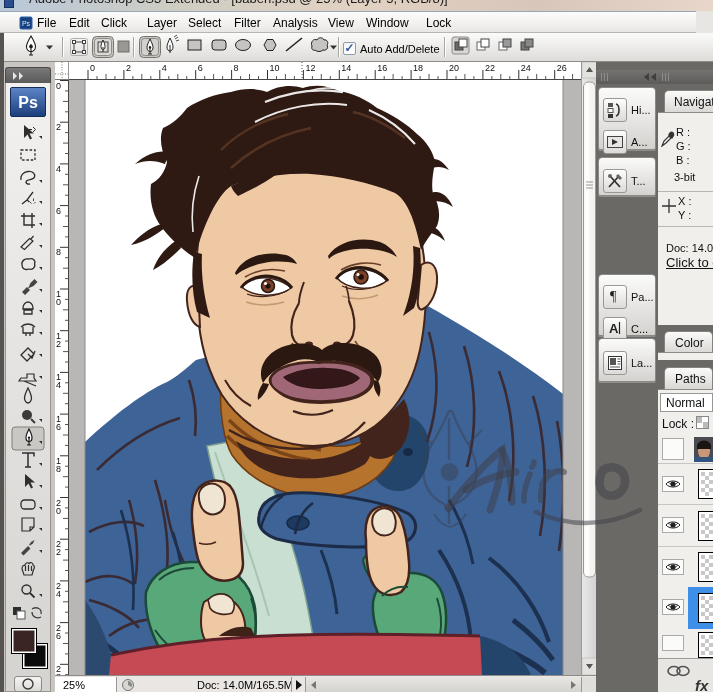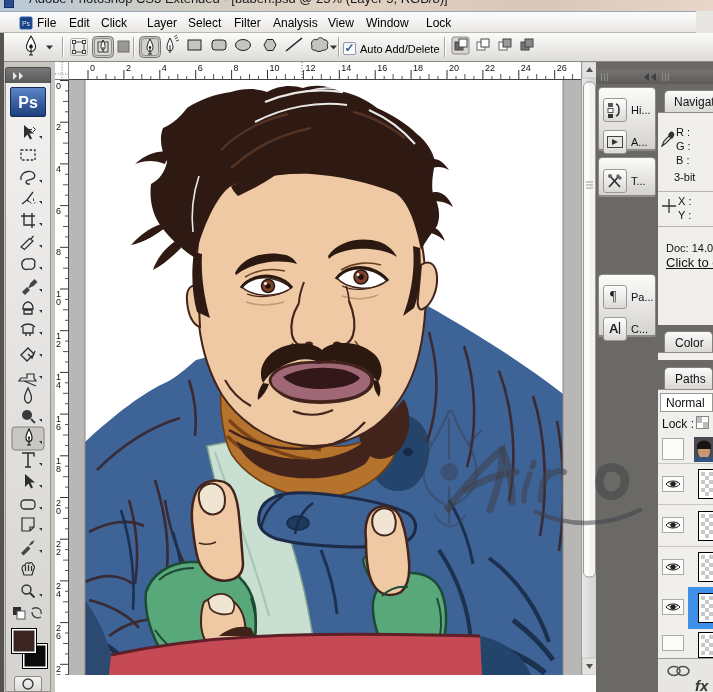--- a/index.html
+++ b/index.html
@@ -565,20 +565,41 @@
         <rect x="2.5" y="21" width="5" height="493" rx="3" fill="#ffffff" opacity="0.7"></rect>
         <g stroke="#9a9894">
             <line x1="4" y1="120" x2="11" y2="120"></line>
             <line x1="4" y1="123" x2="11" y2="123"></line>
             <line x1="4" y1="126" x2="11" y2="126"></line>
           </g>
         <rect x="0" y="596" width="15" height="17" fill="#e4e2df" stroke="#aaa" stroke-width="0.5"></rect>
         <path d="M4 602 L7.5 607 L11 602 Z" fill="#555"></path>
       </svg>
     </div>
+    <div id="statusbar">
+      <div style="position:absolute;left:0;top:1px;width:62px;height:16px;background:#fff;border-right:1px solid #999;"></div>
+      <span style="position:absolute;left:8px;top:3px">25%</span>
+      <svg style="position:absolute;left:66px;top:2px" width="14" height="14">
+          <circle cx="7" cy="7" r="5.5" fill="#d8d6d2" stroke="#777"></circle>
+          <path d="M7 7 L7 3 A4 4 0 0 1 10.5 9 Z" fill="#888"></path>
+        </svg>
+      <span style="position:absolute;left:142px;top:3px">Doc: 14.0M/165.5M</span>
+      <div style="position:absolute;left:236px;top:1px;width:1px;height:16px;background:#999"></div>
+      <svg style="position:absolute;left:239px;top:3px" width="10" height="12">
+          <path d="M2 1 L8 6 L2 11 Z" fill="#111"></path>
+        </svg>
+      <div style="position:absolute;left:250px;top:1px;width:276px;height:16px;background:linear-gradient(#e8e6e3,#d4d2cf);border-left:1px solid #999;"></div>
+      <svg style="position:absolute;left:255px;top:5px" width="8" height="9">
+          <path d="M6 0 L1 4 L6 8 Z" fill="#777"></path>
+        </svg>
+      <svg style="position:absolute;left:514px;top:5px" width="8" height="9">
+          <path d="M2 0 L7 4 L2 8 Z" fill="#777"></path>
+        </svg>
+      <div style="position:absolute;left:526px;top:1px;width:15px;height:16px;background:#e0deda;border-left:1px solid #999;"></div>
+    </div>
   </div>
   <div id="rightdock">
     <div id="dockhead">
       <div class="grip" style="left:5px"></div>
       <div class="grip" style="left:66px"></div>
       <svg style="position:absolute;left:46px;top:3px" width="16" height="8">
           <path d="M7 0 L2 4 L7 8 Z M14 0 L9 4 L14 8 Z" fill="#3e3e3e"></path>
         </svg>
     </div>
     <div id="iconcol" style="top:0;left:0;width:61px;height:630px;">
@@ -620,20 +641,31 @@
           <svg style="position:absolute;left:8px;top:3px" width="16" height="16">
               <text x="3" y="13" font-size="14" font-family="Liberation Serif" fill="#222">¶</text>
             </svg>
           </div>
         <div class="ibtn" style="top:12px;">
             <div class="box"></div>
             <div class="lbl">C...</div>
           <svg style="position:absolute;left:8px;top:3px" width="16" height="16">
               <text x="2" y="13" font-size="13" fill="#222" font-weight="bold">A</text>
               <line x1="12.5" y1="2" x2="12.5" y2="14" stroke="#222" stroke-width="1.2"></line>
+            </svg>
+          </div>
+      </div>
+      <div class="igroup" style="position:absolute;left:2px;top:276px;width:58px;height:44px;">
+        <div class="ibtn" style="top:8px;">
+            <div class="box"></div>
+            <div class="lbl">La...</div>
+          <svg style="position:absolute;left:8px;top:4px" width="16" height="16">
+              <rect x="1.5" y="1.5" width="13" height="13" fill="#fff" stroke="#333"></rect>
+              <rect x="3" y="3" width="6" height="7" fill="#555"></rect>
+              <path d="M10.5 4 l3 0 M10.5 6.5 l3 0 M10.5 9 l3 0 M3 12 l10 0" stroke="#555" stroke-width="1.2"></path>
             </svg>
           </div>
       </div>
     </div>
     <div id="panels" style="position:absolute;left:62px;top:0;width:55px;height:630px;">
       <div style="position:absolute;left:6px;top:28px;width:52px;height:23px;background:linear-gradient(#fbfbfa,#d9d7d4);border:1px solid #84827e;border-bottom:none;border-radius:5px 0 0 0;font-size:12px;color:#111;padding:4px 0 0 9px;">Navigator</div>
       <div style="position:absolute;left:0;top:50px;width:55px;height:213px;background:#f0efec;border-top:1px solid #8d8b87;">
         <svg style="position:absolute;left:3px;top:18px" width="14" height="16">
             <path d="M1 15 L3 10 L8 5 L10 7 L5 12 Z" fill="none" stroke="#333" stroke-width="1.2"></path>
             <path d="M7 4 L11 8 L13 5 Q14 3 12.5 1.5 Q11 0 9 1 Z" fill="#333"></path>

